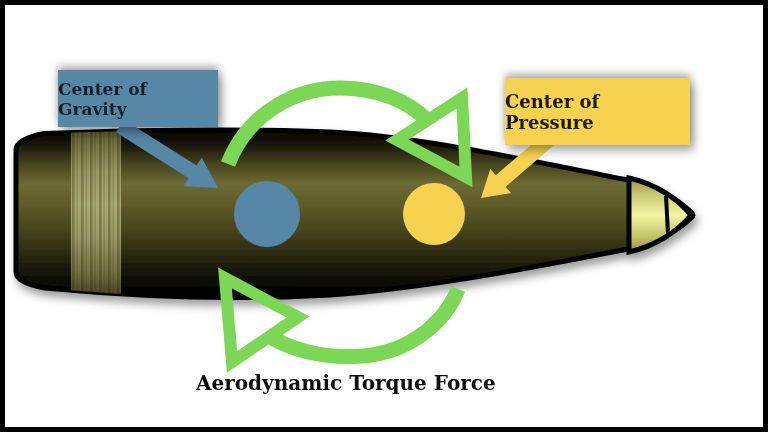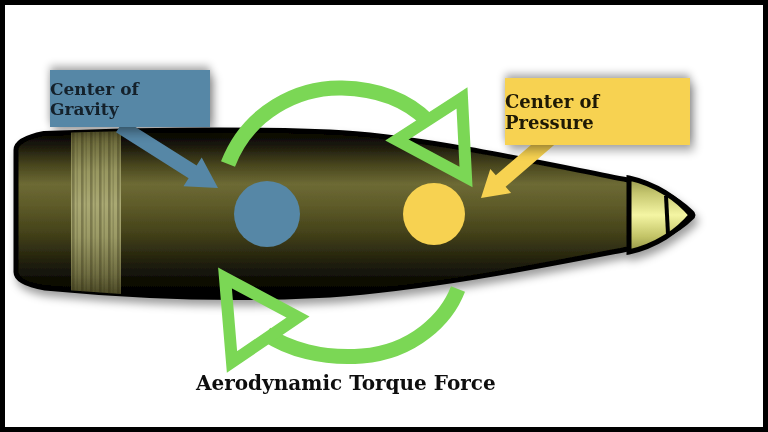--- a/index.html
+++ b/index.html
@@ -18,21 +18,21 @@
   }
   svg.scene{position:absolute;left:0;top:0;z-index:5;}
   .label-box{
     position:absolute;
     display:flex;align-items:center;justify-content:center;
     z-index:20;
     box-shadow:0 -4px 8px rgba(0,0,0,.32), 4px 6px 9px rgba(0,0,0,.32);
     font-weight:bold;
   }
   .label-gravity{
-    left:50px;top:70px;width:160px;height:57px;
+    left:58px;top:70px;width:160px;height:57px;
     background:var(--gravity-blue,#5687A6);
     color:#14212b;font-size:17px;justify-content:flex-end;
   }
   .label-pressure{
     left:505px;top:78px;width:185px;height:67px;
     background:var(--pressure-yellow,#F7D251);
     color:#1e1905;font-size:18px;
   }
   .caption{
     position:absolute;left:196px;top:371px;width:300px;

